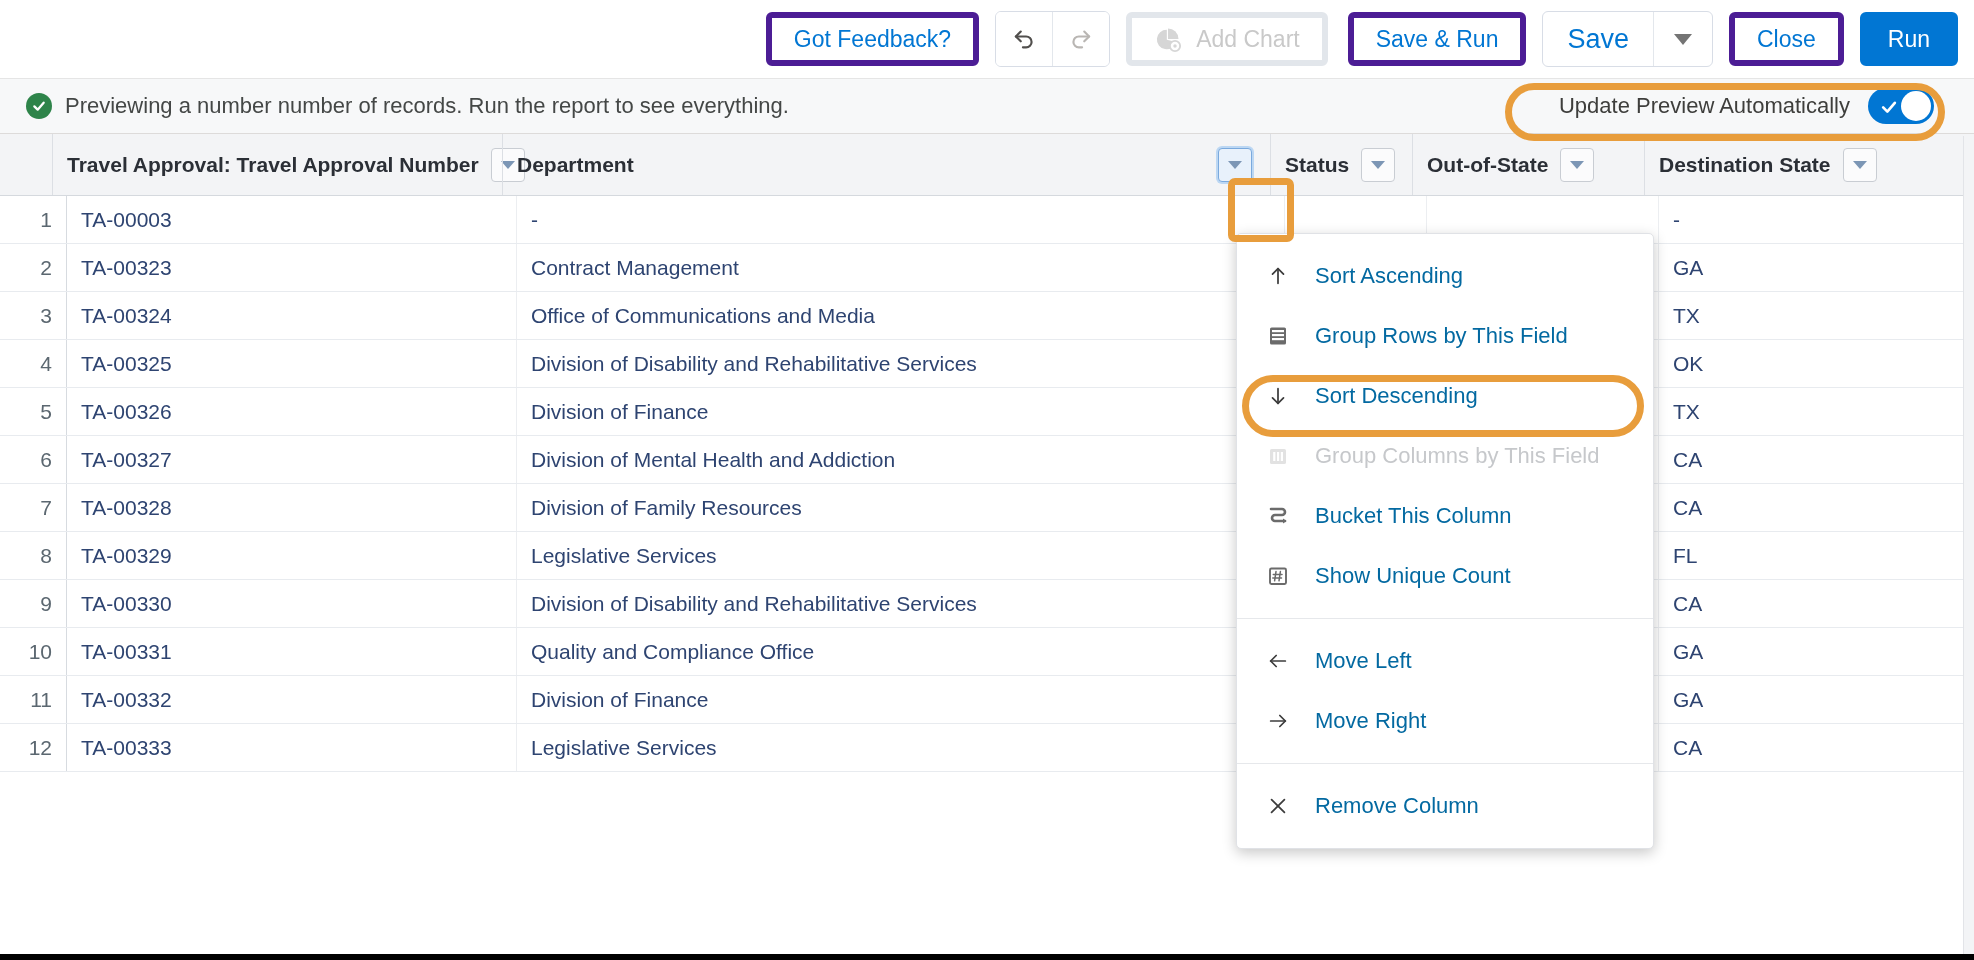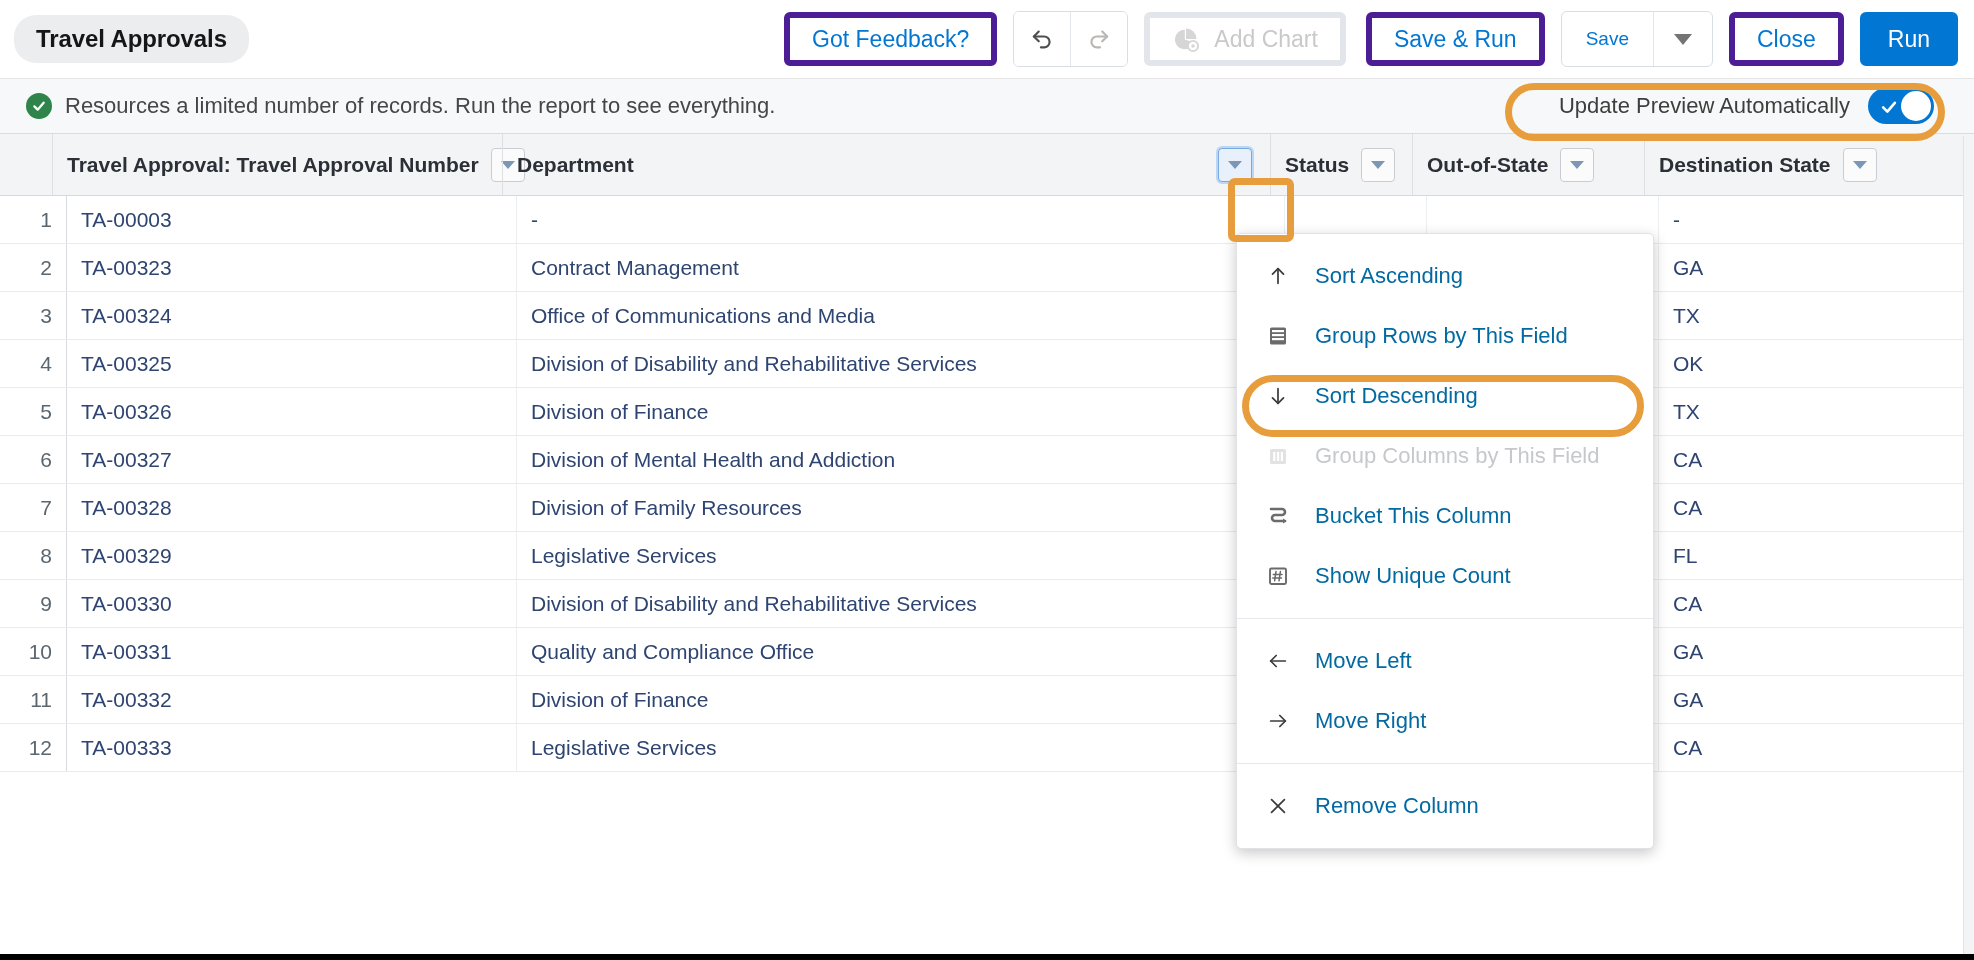--- a/index.html
+++ b/index.html
@@ -101,21 +101,21 @@
     border: 1px solid #d8dde6;
     border-radius: 6px;
     overflow: hidden;
     height: 54px;
     background: #ffffff;
   }
   .split-text .sp-label {
     display: flex; align-items: center; justify-content: center;
     padding: 0 24px;
     color: #0176d3;
-    font-size: 19px;
+    font-size: 27px;
     cursor: pointer;
   }
   .split-text .sp-caret {
     width: 58px;
     display: flex; align-items: center; justify-content: center;
     border-left: 1px solid #e3e7ec;
     cursor: pointer;
   }
   .gap-16 { width: 16px; }
   .gap-20 { width: 20px; }
@@ -383,21 +383,20 @@
     border-left: 1px solid #e2e4e8;
   }
 </style>
 </head>
 <body>
 
 <div id="app">
 
   <div class="toolbar">
 
-    <div class="report-name-chip">Travel Approvals</div>
 
     <div class="toolbar-spacer"></div>
 
     <div class="btn">Got Feedback?</div>
 
     <div class="gap-16"></div>
 
     <div class="split">
       <div class="split-part">
         <span>
@@ -452,21 +451,21 @@
 
     <div class="btn btn-primary">Run</div>
   </div>
 
   <div class="preview-bar">
     <span class="check-circle">
       <svg width="16" height="16" viewBox="0 0 24 24" fill="none" stroke="#ffffff" stroke-width="3.4" stroke-linecap="round" stroke-linejoin="round">
         <path d="M5 12.5 L10 17.5 L19 7"></path>
       </svg>
     </span>
-    <span class="preview-text">Resources a limited number of records. Run the report to see everything.</span>
+    <span class="preview-text">Previewing a number number of records. Run the report to see everything.</span>
 
     <div class="toggle-wrap">
       <span class="toggle-label">Update Preview Automatically</span>
       <span class="toggle-switch">
         <span class="tick">
           <svg width="20" height="20" viewBox="0 0 24 24" fill="none" stroke="#ffffff" stroke-width="3.2" stroke-linecap="round" stroke-linejoin="round">
             <path d="M5 12.5 L10 17.5 L19 7"></path>
           </svg>
         </span>
         <span class="knob"></span>

